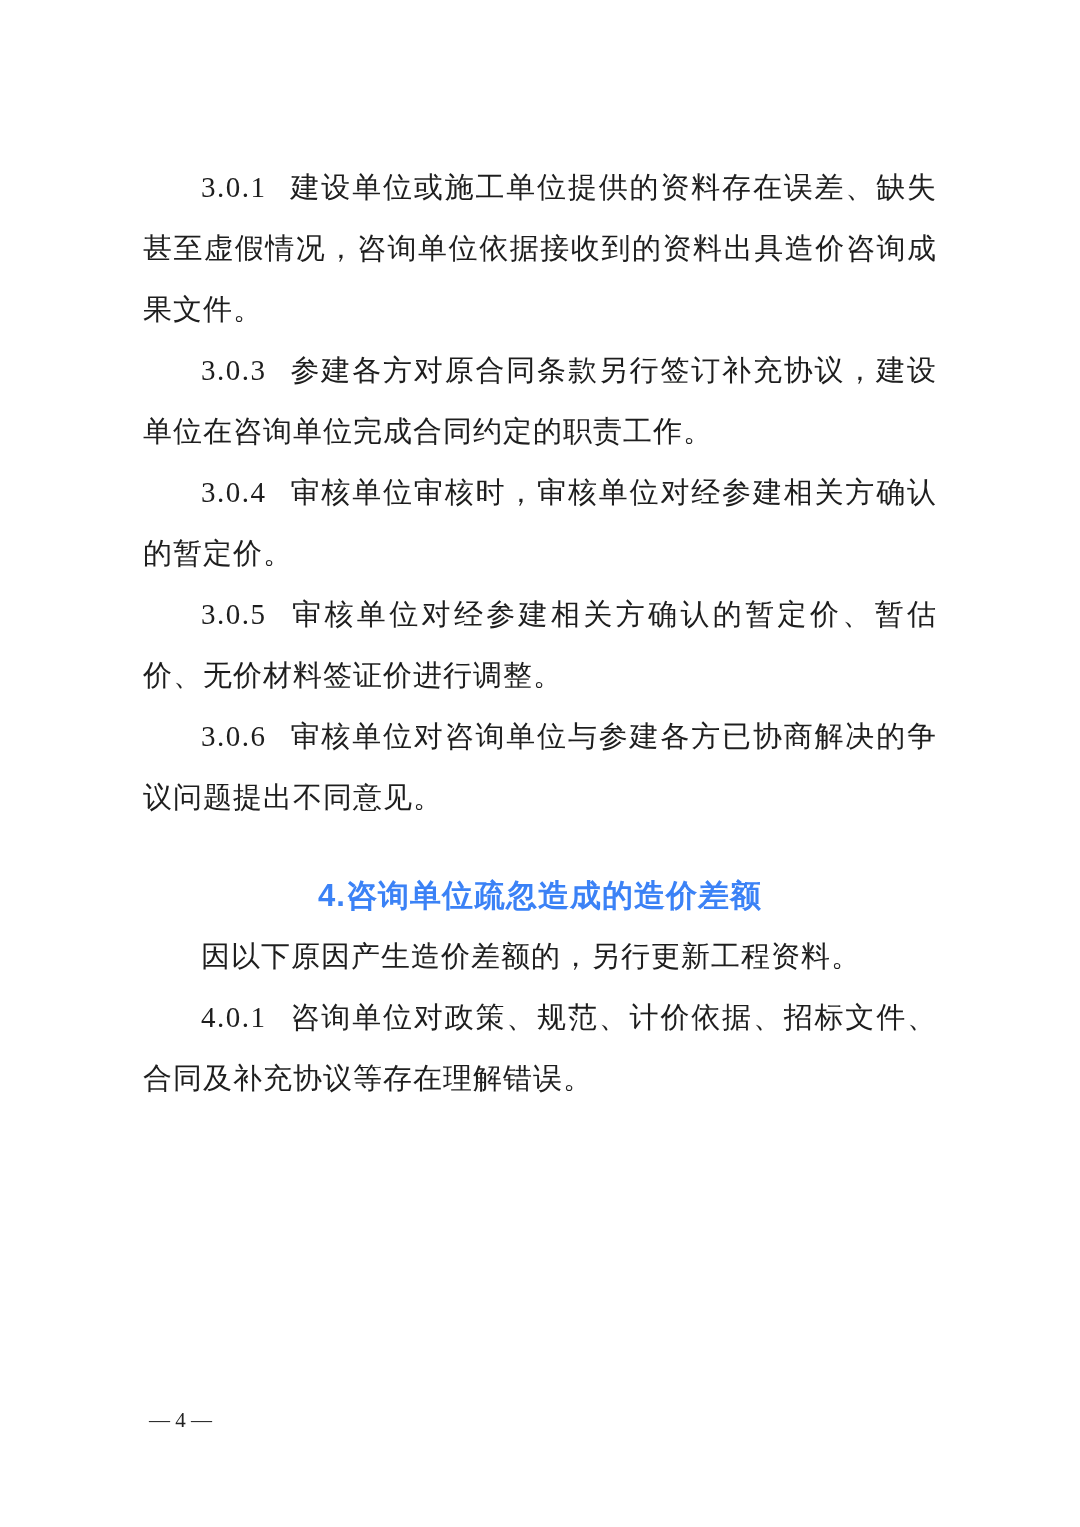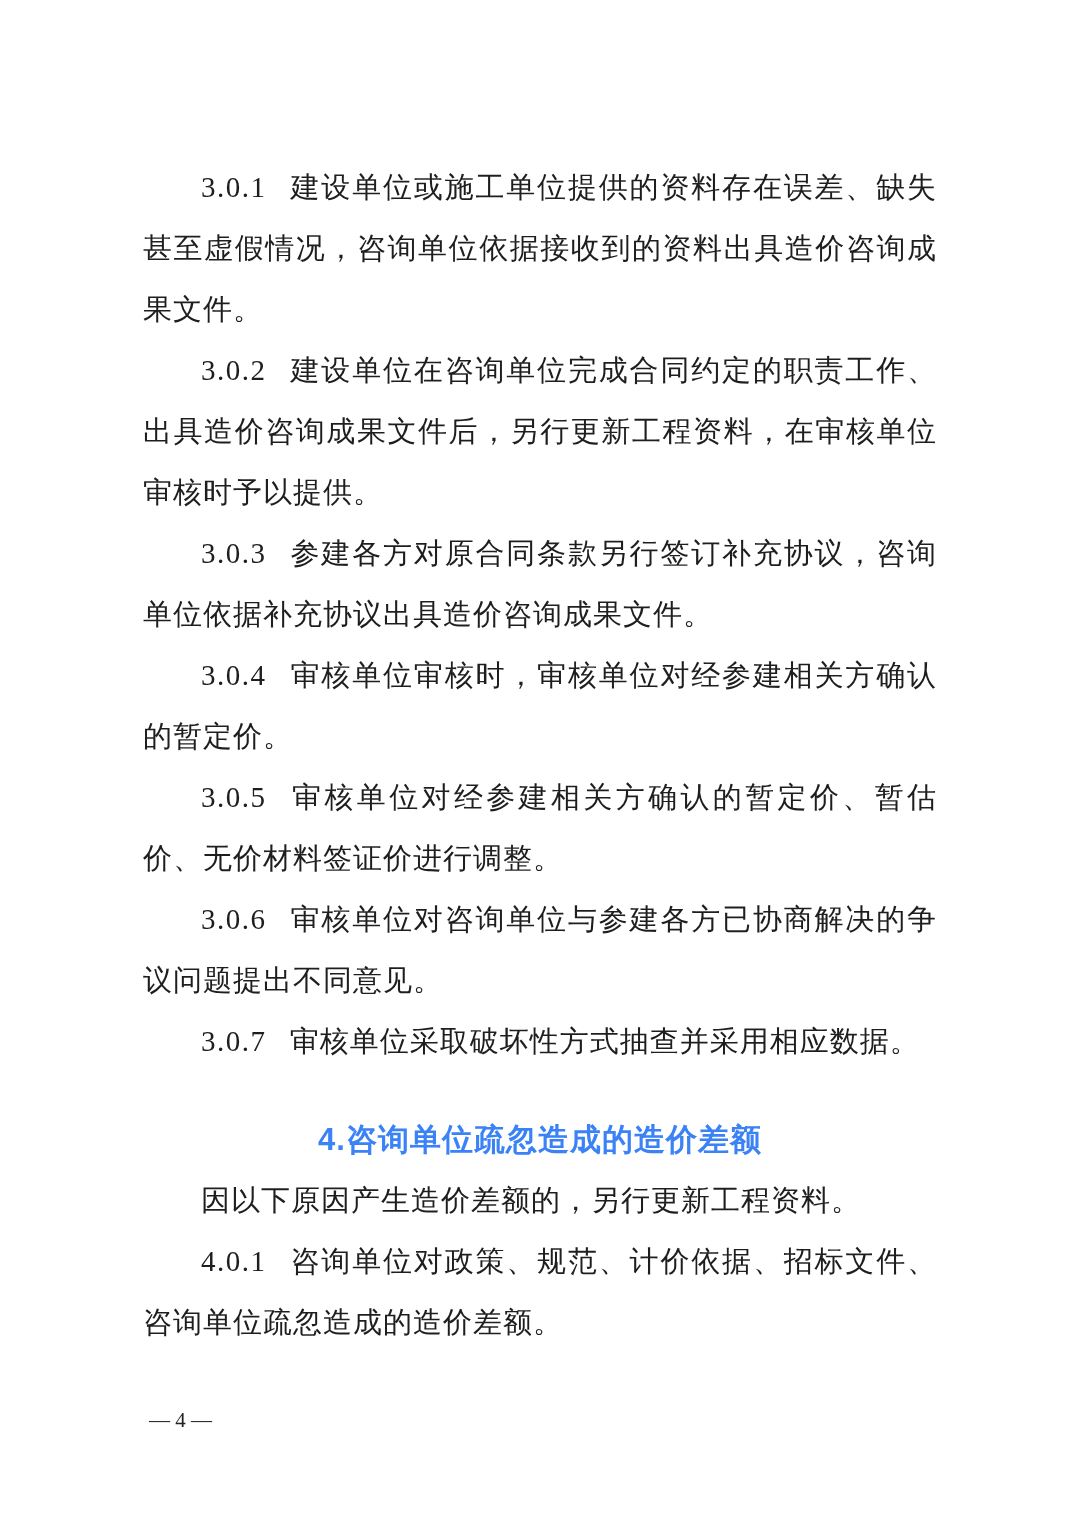--- a/index.html
+++ b/index.html
@@ -59,34 +59,32 @@
   }
 </style>
 </head>
 <body>
 
 <div class="page">
   <main class="content">
 
     <p class="clause"><span class="clause-num">3.0.1</span><span class="clause-text">建设单位或施工单位提供的资料存在误差、缺失甚至虚假情况，咨询单位依据接收到的资料出具造价咨询成果文件。</span></p>
 
-    <p class="clause"><span class="clause-num">3.0.2</span><span class="clause-text">建设单位在咨询单位完成合同约定的职责工作、出具造价咨询成果文件后，另行更新工程资料，在审核单位审核时予以提供。</span></p>
 
-    <p class="clause"><span class="clause-num">3.0.3</span><span class="clause-text">参建各方对原合同条款另行签订补充协议，咨询单位依据补充协议出具造价咨询成果文件。</span></p>
+    <p class="clause"><span class="clause-num">3.0.3</span><span class="clause-text">参建各方对原合同条款另行签订补充协议，建设单位在咨询单位完成合同约定的职责工作。</span></p>
 
     <p class="clause"><span class="clause-num">3.0.4</span><span class="clause-text">审核单位审核时，审核单位对经参建相关方确认的暂定价。</span></p>
 
     <p class="clause"><span class="clause-num">3.0.5</span><span class="clause-text">审核单位对经参建相关方确认的暂定价、暂估价、无价材料签证价进行调整。</span></p>
 
     <p class="clause"><span class="clause-num">3.0.6</span><span class="clause-text">审核单位对咨询单位与参建各方已协商解决的争议问题提出不同意见。</span></p>
 
-    <p class="clause"><span class="clause-num">3.0.7</span><span class="clause-text">审核单位采取破坏性方式抽查并采用相应数据。</span></p>
 
     <h2 class="section-heading">4.咨询单位疏忽造成的造价差额</h2>
 
     <p class="clause">因以下原因产生造价差额的，另行更新工程资料。</p>
 
-    <p class="clause"><span class="clause-num">4.0.1</span><span class="clause-text">咨询单位对政策、规范、计价依据、招标文件、咨询单位疏忽造成的造价差额。</span></p>
+    <p class="clause"><span class="clause-num">4.0.1</span><span class="clause-text">咨询单位对政策、规范、计价依据、招标文件、合同及补充协议等存在理解错误。</span></p>
 
   </main>
 
   <footer class="page-footer"><span>— 4 —</span></footer>
 </div>
 
 </body></html>

